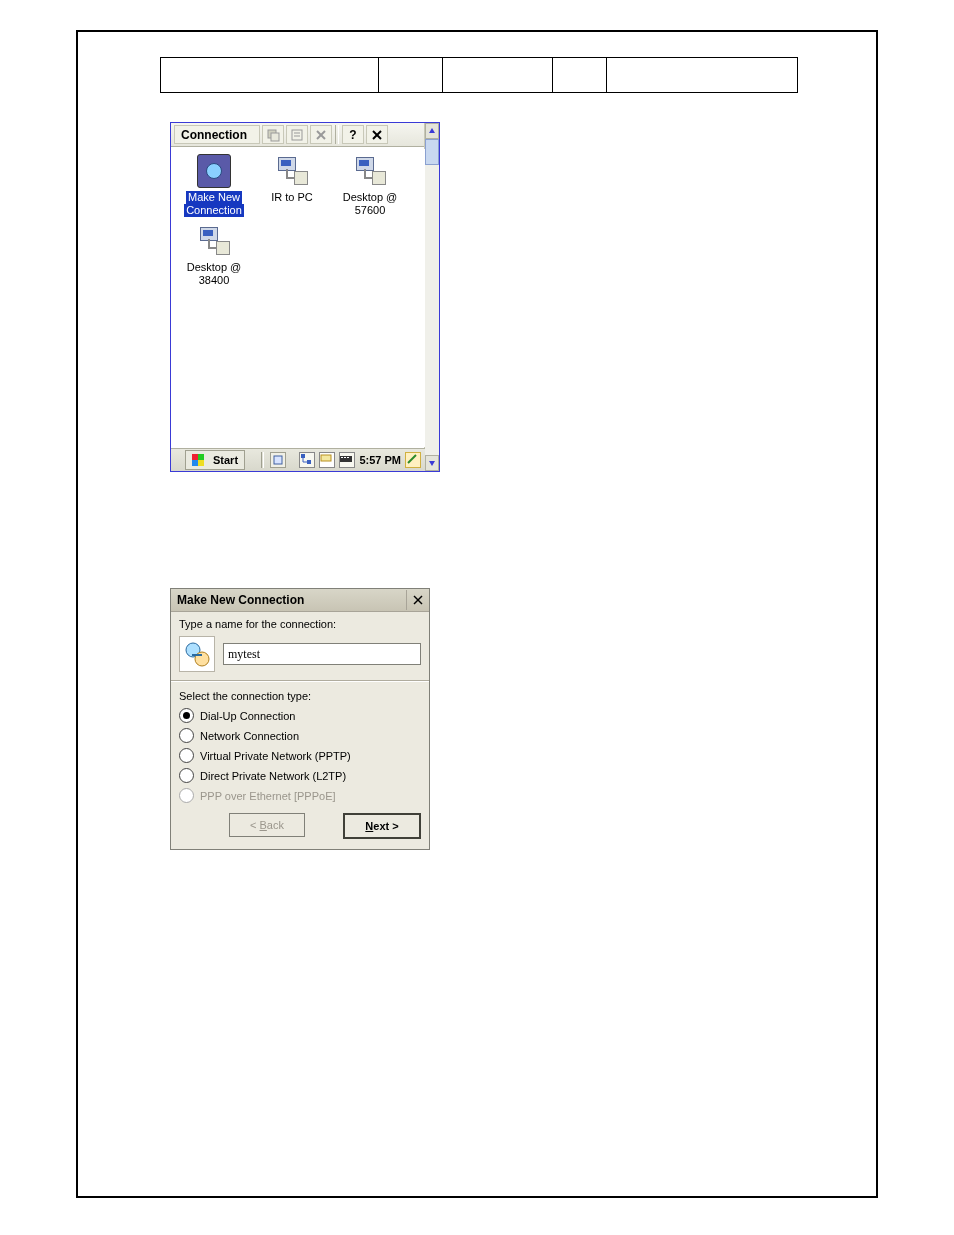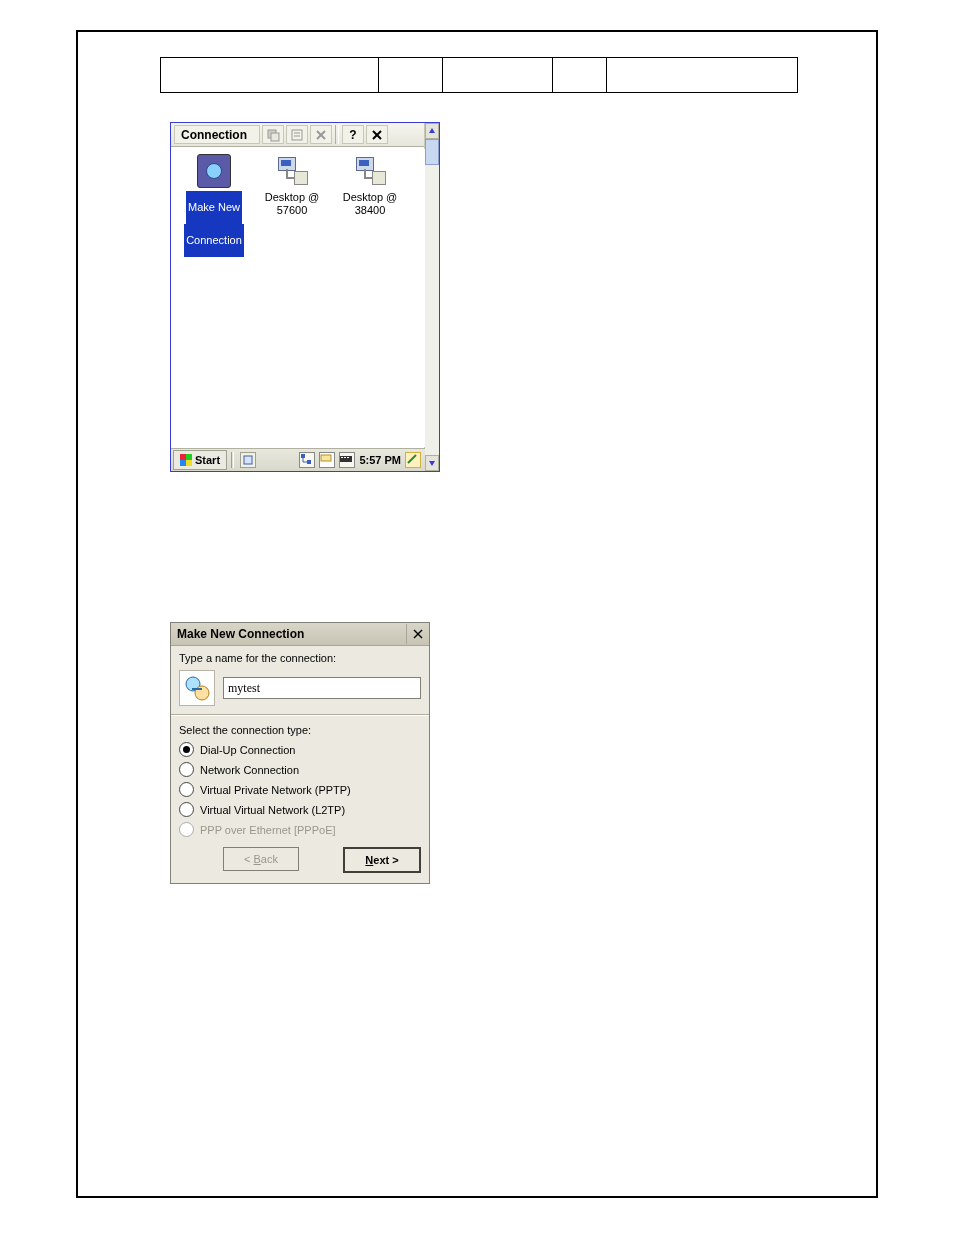--- a/index.html
+++ b/index.html
@@ -141,21 +141,21 @@
   }
   .ic-globe {
     width:32px;height:32px;background:#5a5aa8;border:1px solid #333;border-radius:3px;
     position:relative;
   }
   .ic-globe::after{
     content:""; position:absolute; left:8px; top:8px; width:14px;height:14px;
     background:#8ad0ff; border:1px solid #2a4a80; border-radius:50%;
   }
   .selected-label {
-    background:#1638c0; color:#fff; display:inline-block; padding:10px 2px;
+    background:#1638c0; color:#fff; display:inline-block; padding:0 2px;
   }
 
   .ic-net { width:36px;height:28px;position:relative; }
   .ic-net .mon {
     position:absolute; left:4px; top:0; width:16px;height:12px;
     background:#cfd8e8; border:1px solid #5a6a90;
   }
   .ic-net .mon::after{
     content:"";position:absolute;left:2px;top:2px;width:10px;height:6px;background:#3a60c0;
   }
@@ -172,22 +172,22 @@
 
   
   .win1-taskbar {
     position:absolute; left:0; right:14px; bottom:0; height:22px;
     background: linear-gradient(#e8e8de,#d8d8cc);
     border-top:1px solid #b0b0a0;
     display:flex; align-items:center;
     font-size:11px;
   }
   .start-btn {
-    display:flex;align-items:center; gap:3px;
-    padding:0 6px; height:18px; margin:2px;
+    display:flex;align-items:center; gap:9px;
+    padding:0 6px; height:18px; margin:14px;
     border:1px solid #a0a090; background:#eaeae0;
     font-weight:bold;
   }
   .tray { margin-left:auto; display:flex; align-items:center; gap:4px; padding-right:4px;font-weight:bold;}
   .tray .ic {width:14px;height:14px;border:1px solid #888;background:#f8f8f0;}
   .clock {font-size:11px;}
   .desktop-icon {width:14px;height:14px;margin-left:4px;border:1px solid #a0a090;background:#f0f0e6; display:flex;align-items:center;justify-content:center;}
   .flag {
     width:12px;height:12px;display:grid;grid-template-columns:1fr 1fr;grid-template-rows:1fr 1fr;
   }
@@ -196,21 +196,21 @@
   .flag span:nth-child(3){background:#28e;}
   .flag span:nth-child(4){background:#ed2;}
 
   
   svg { display:block; }
 
   
   .win2 {
     position:absolute;
     left: 92px;
-    top: 590px;
+    top: 556px;
     width: 260px;
     border: 1px solid #808078;
     box-sizing:border-box;
     background:#d946ef;
     font-size:11px;
   }
   .win2-title {
     height:22px;
     background: linear-gradient(#d8d6c8,#c8c4b4);
     border-bottom:1px solid #a8a498;
@@ -247,21 +247,21 @@
     display:flex; align-items:center; gap:6px;
     margin: 5px 0;
   }
   .radio {
     width:13px;height:13px;border:1px solid #444;border-radius:50%;background:#fff;
     display:flex;align-items:center;justify-content:center;
   }
   .radio.checked::after{content:"";width:7px;height:7px;border-radius:50%;background:#000;}
   .radio.disabled{border-color:#aaa;}
   .opt-dis {color:#9a968c;}
-  .btn-row {display:flex; justify-content:flex-end; gap:22px; margin-top:10px;}
+  .btn-row {display:flex; justify-content:flex-end; gap:16px; margin-top:10px;}
   .wbtn {
     min-width:74px;height:22px;
     border:1px solid #808078;
     background:#eceae0;
     display:flex;align-items:center;justify-content:center;
     font-size:11px;
   }
   .wbtn.dis {color:#9a968c;}
   .wbtn.def {border:2px solid #404038; font-weight:bold;margin-left:22px;}
   .ul {text-decoration:underline;}
@@ -330,20 +330,31 @@
         </div>
       </div>
 
       <div class="win1-body">
         <div class="folder-item">
           <div class="folder-icon">
               <div class="ic-globe"></div>
             </div>
           <span class="selected-label">Make New</span><br>
           <span class="selected-label">Connection</span>
+        </div>
+        <div class="folder-item">
+          <div class="folder-icon">
+              <div class="ic-net">
+                <div class="mon"></div>
+                <div class="link"></div>
+                <div class="link2"></div>
+                <div class="dev"></div>
+              </div>
+            </div>
+          <span>IR to PC</span>
         </div>
         <div class="folder-item">
           <div class="folder-icon">
               <div class="ic-net">
                 <div class="mon"></div>
                 <div class="link"></div>
                 <div class="link2"></div>
                 <div class="dev"></div>
               </div>
             </div>
@@ -445,21 +456,21 @@
           <label>
             <span class="radio"></span>
             <span>Network Connection</span>
           </label>
           <label>
             <span class="radio"></span>
             <span>Virtual Private Network (PPTP)</span>
           </label>
           <label>
             <span class="radio"></span>
-            <span>Virtual Virtual Network (L2TP)</span>
+            <span>Direct Private Network (L2TP)</span>
           </label>
           <label class="opt-dis">
             <span class="radio disabled"></span>
             <span>PPP over Ethernet [PPPoE]</span>
           </label>
         </div>
         <div class="btn-row">
           <div class="wbtn dis">
             <span><span>&lt; </span><span class="ul">B</span><span>ack</span></span>
           </div>

